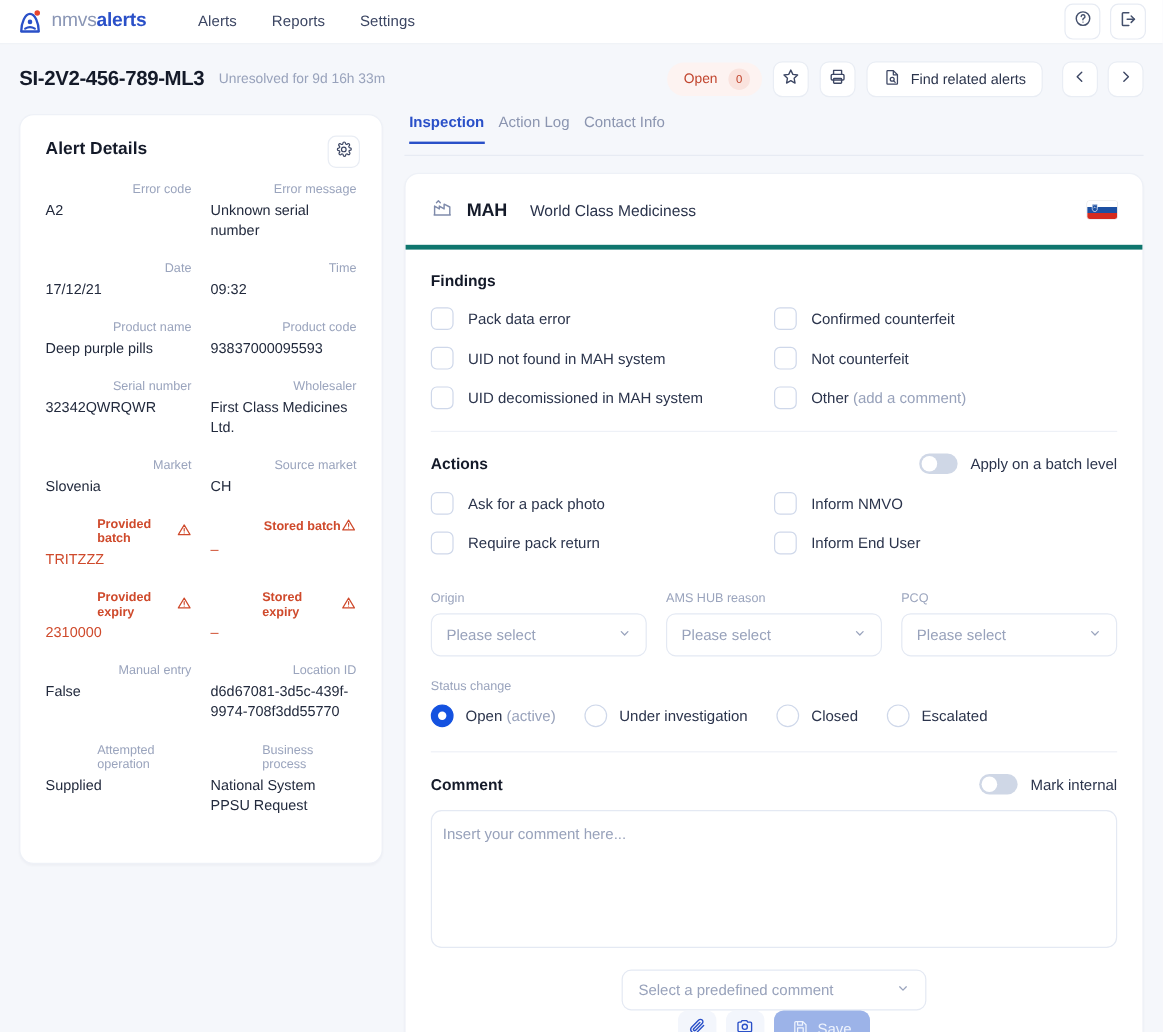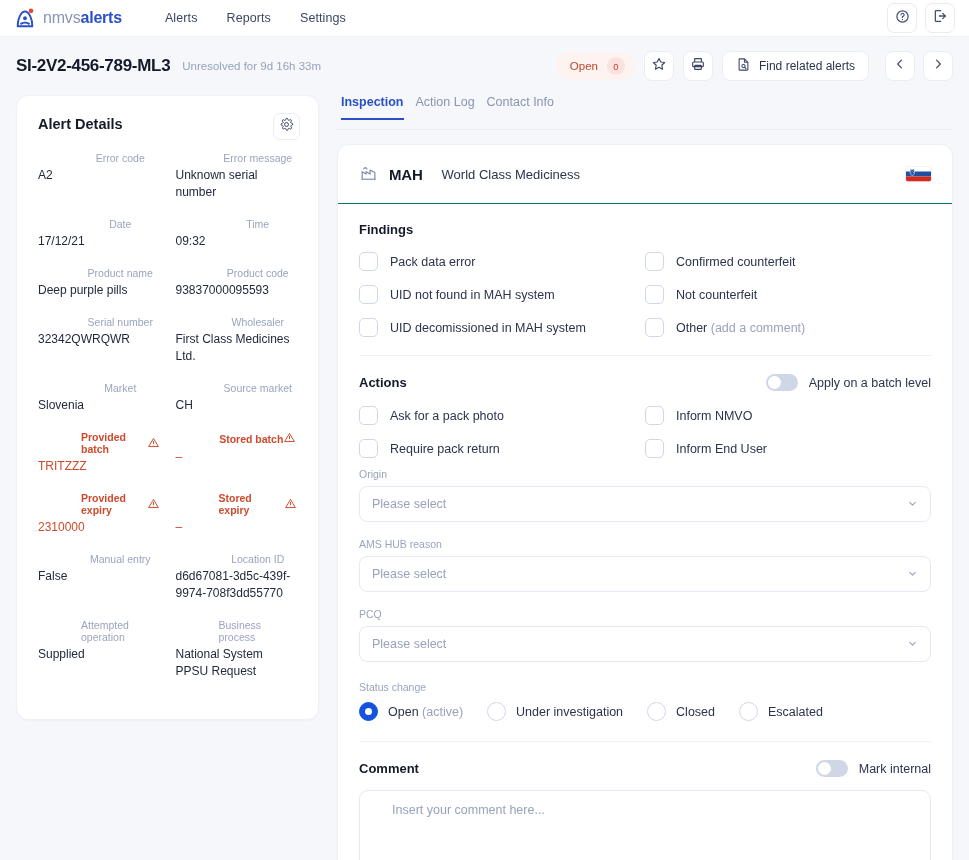--- a/index.html
+++ b/index.html
@@ -85,40 +85,40 @@
   .gear-btn {
     position: absolute; right: 18px; top: 17px;
     width: 27px; height: 27px; border: 1px solid #e9edf4; border-radius: 7px;
     background: #fff; display: flex; align-items: center; justify-content: center;
     cursor: pointer;
   }
   .grid2 { display: grid; grid-template-columns: 1fr 1fr; column-gap: 16px; margin-top: 20px; }
   .field { margin-bottom: 17px; }
   .field .k {
     font-size: 10.5px; color: #9aa4bd; margin-bottom: 3px;
-    display: flex; align-items: center; justify-content: center; margin-left: 43px;
+    display: flex; align-items: center; justify-content: flex-end; margin-left: 43px;
   }
   .field .v { font-size: 12px; color: #222a3d; line-height: 1.42; }
   .field.warn .k span:first-child { color: #cf4a2c; font-weight: 700; }
   .field.warn .v { color: #cf4a2c; }
 
   
   .main { flex: 1; }
   .tabs { display: flex; gap: 12px; height: 34px; align-items: flex-start; padding-left: 4px; }
   .tab {
     font-size: 12.5px; color: #8b95b0; padding-bottom: 9px; cursor: pointer;
     border-bottom: 2px solid transparent;
   }
   .tab.active { color: #2a50c8; font-weight: 700; border-bottom-color: #2a50c8; }
   .tabline { height: 1px; background: #e7ebf3; margin-bottom: 14px; }
 
   .maincard { padding: 0 0 18px 0; }
   .mah-row {
     display: flex; align-items: center; gap: 11px;
-    padding: 18px 21px 17px 21px; border-bottom: 1px solid #0f766e; position: relative;
+    padding: 18px 21px 17px 21px; border-bottom: 4px solid #0f766e; position: relative;
   }
   .mah-label { font-size: 15px; font-weight: 700; color: #141a29; letter-spacing: -.2px; }
   .mah-name { font-size: 13px; color: #2b344c; margin-left: 8px; }
   .flag {
     position: absolute; right: 21px; top: 50%; transform: translateY(-50%);
     width: 25px; height: 15px; border-radius: 2px; overflow: hidden;
     box-shadow: 0 0 0 .5px rgba(0,0,0,.12); position: absolute;
   }
 
   .sec { padding: 18px 21px 0 21px; }
@@ -142,21 +142,21 @@
   .toggle {
     width: 32px; height: 17px; border-radius: 10px; background: #cfd7e6;
     position: relative; cursor: pointer; flex: none;
   }
   .toggle .knob {
     position: absolute; left: 2px; top: 2px; width: 13px; height: 13px;
     border-radius: 50%; background: #fff;
   }
   .toggle-lbl { font-size: 12.5px; color: #2b344c; }
 
-  .selrow { display: flex; gap: 16px; margin-top: 10px; flex-direction: column; }
+  .selrow { display: flex; gap: 16px; margin-top: 31px; }
   .selgrp { flex: 1; }
   .selgrp .lbl { font-size: 10.5px; color: #9aa4bd; margin-bottom: 6px; }
   .select {
     height: 36px; border: 1px solid #e4e9f3; border-radius: 8px; background: #fff;
     display: flex; align-items: center; padding: 0 12px; cursor: pointer;
     font-size: 12.5px; color: #98a2bb; justify-content: space-between;
   }
   .chev { color: #9aa4bd; font-size: 11px; }
 
   .status-block { margin-top: 19px; }
@@ -169,22 +169,22 @@
   }
   .rbox.on {
     border-color: #1452e0; background: #1452e0;
     display: flex; align-items: center; justify-content: center;
   }
   .rbox.on::after { content:""; width: 7px; height: 7px; border-radius: 50%; background: #fff; }
   .radio .t { font-size: 12.5px; color: #2b344c; }
   .radio .t .muted { color: #98a2bb; }
 
   .textarea {
-    margin-top: 13px; height: 92px; border: 1px solid #e4e9f3; border-radius: 9px;
-    background: #fff; padding: 12px 32px; font-size: 12.5px; color: #98a2bb;
+    margin-top: 13px; height: 115px; border: 1px solid #e4e9f3; border-radius: 9px;
+    background: #fff; padding: 12px 9px; font-size: 12.5px; color: #98a2bb;
     cursor: text;
   }
 
   .bottombar {
     display: flex; align-items: center; justify-content: space-between;
     padding: 0 21px; margin-top: 18px; flex-direction: column;
   }
   .predef {
     width: 254px; height: 34px; border: 1px solid #e4e9f3; border-radius: 8px;
     background: #fff; display: flex; align-items: center; justify-content: space-between;

